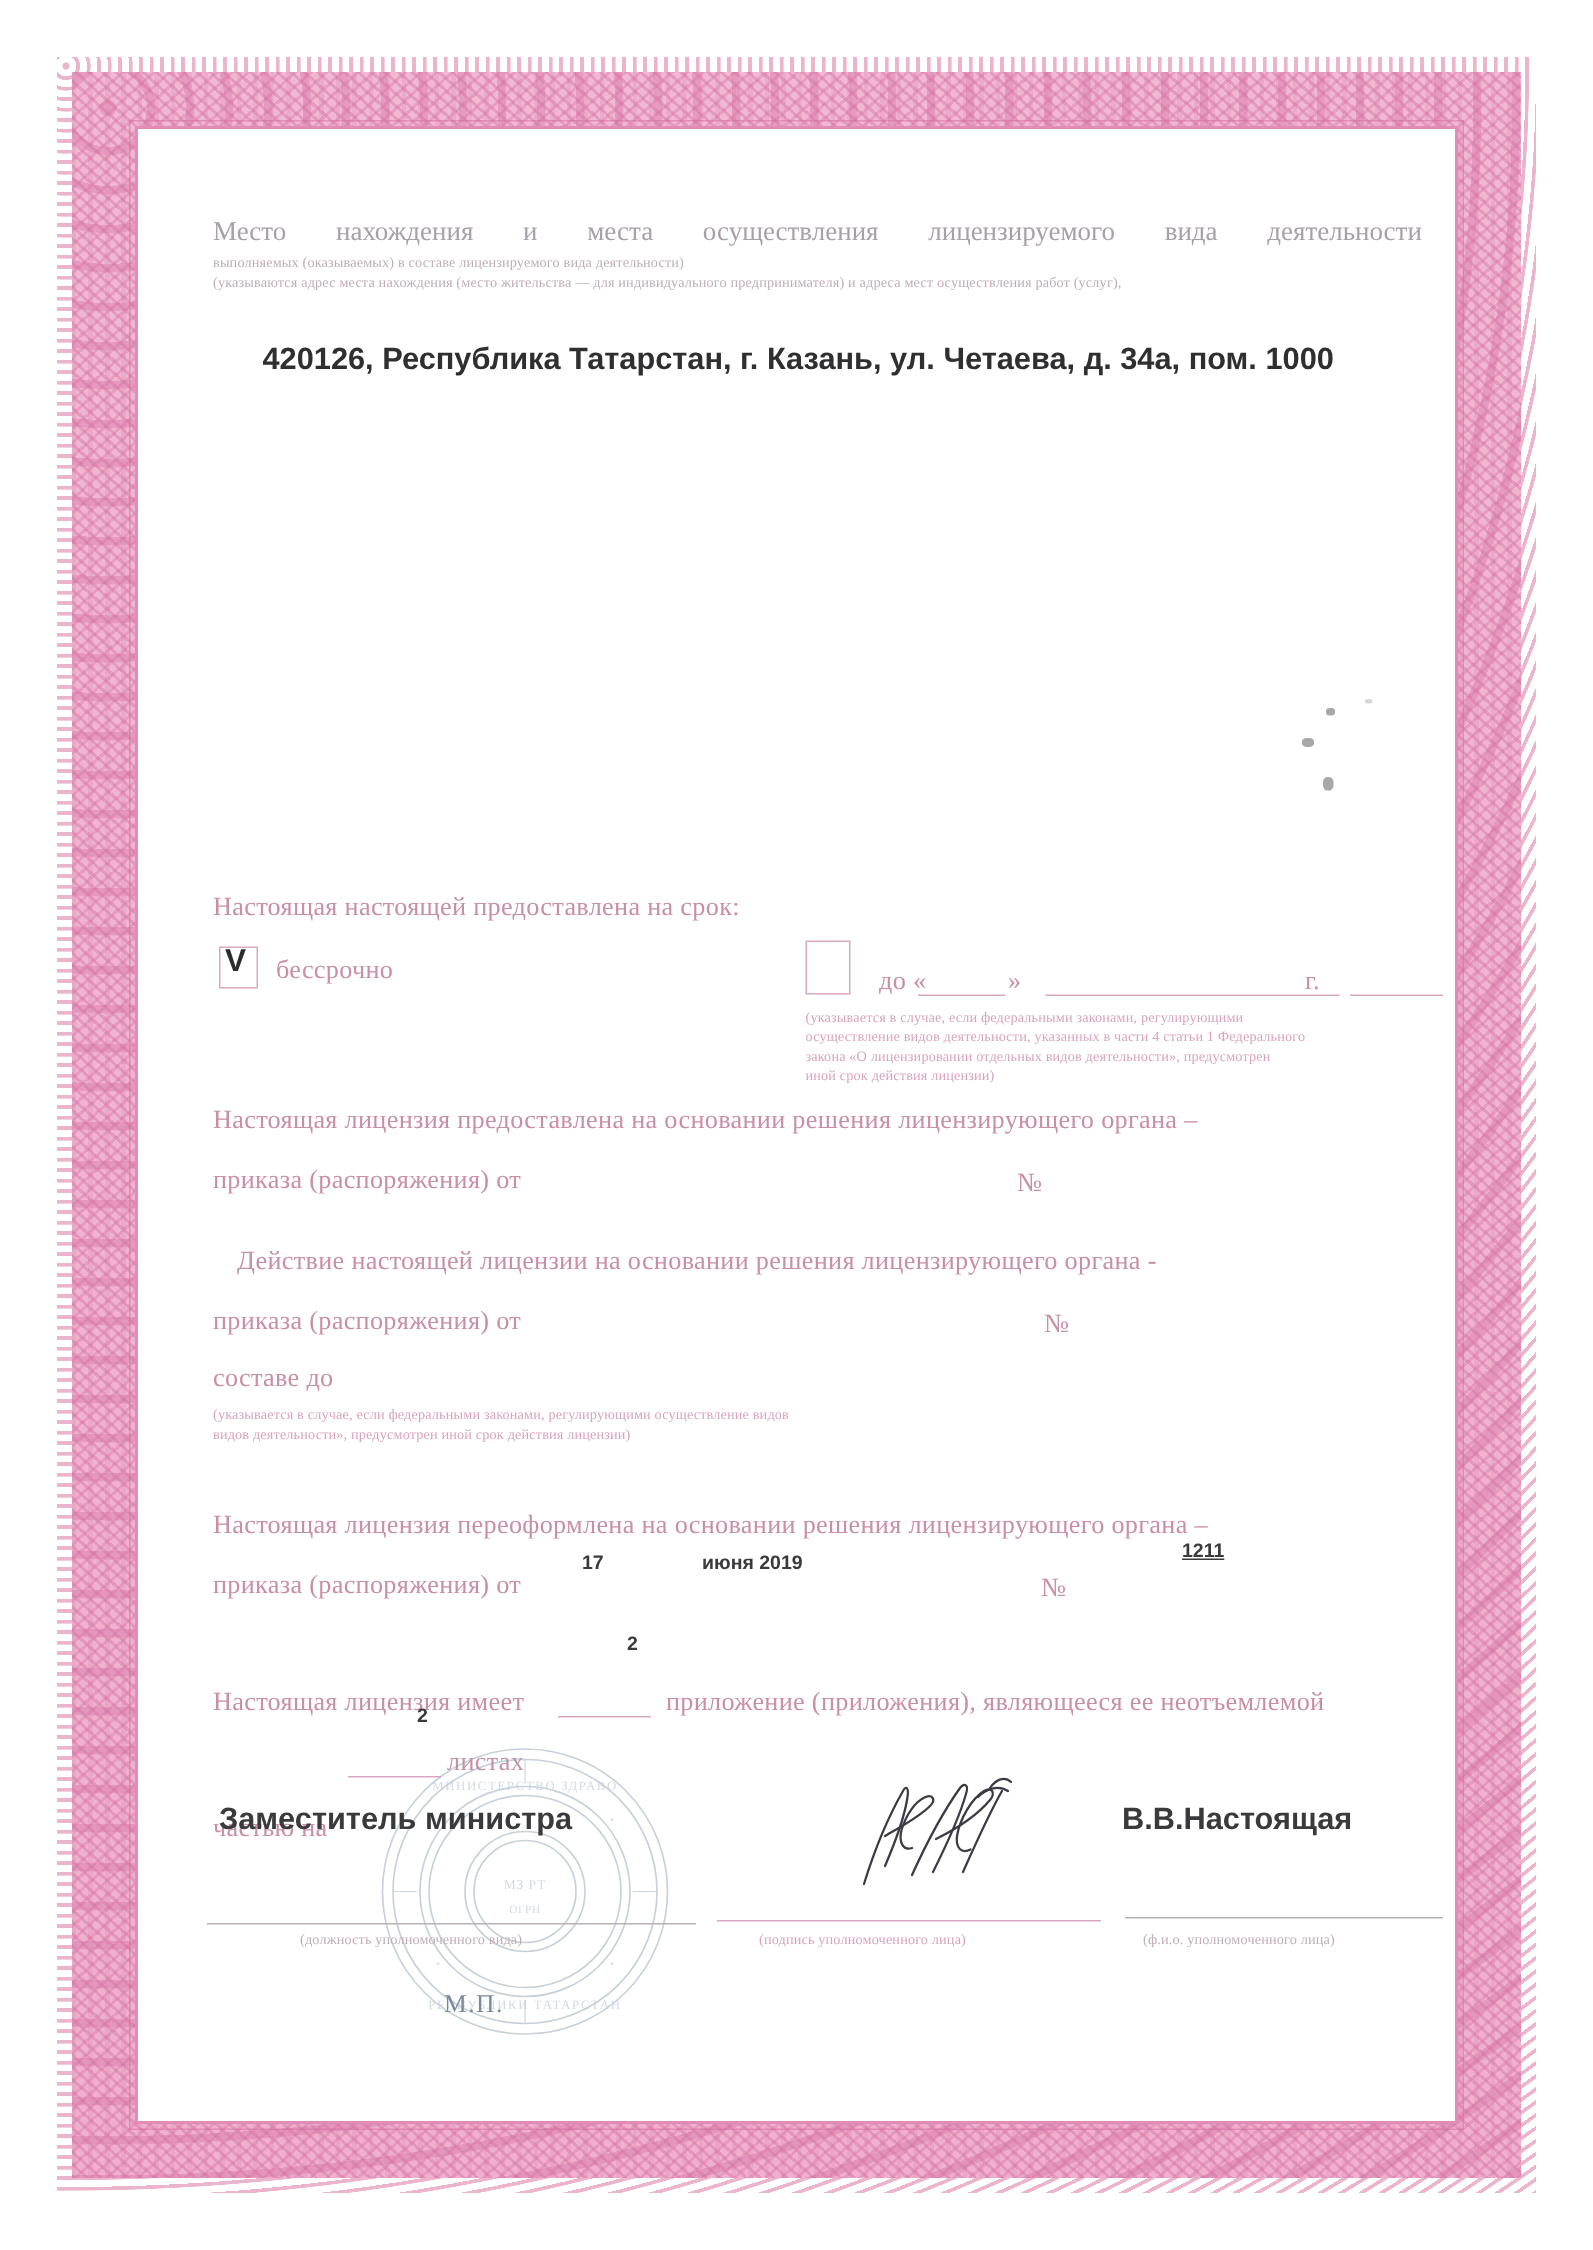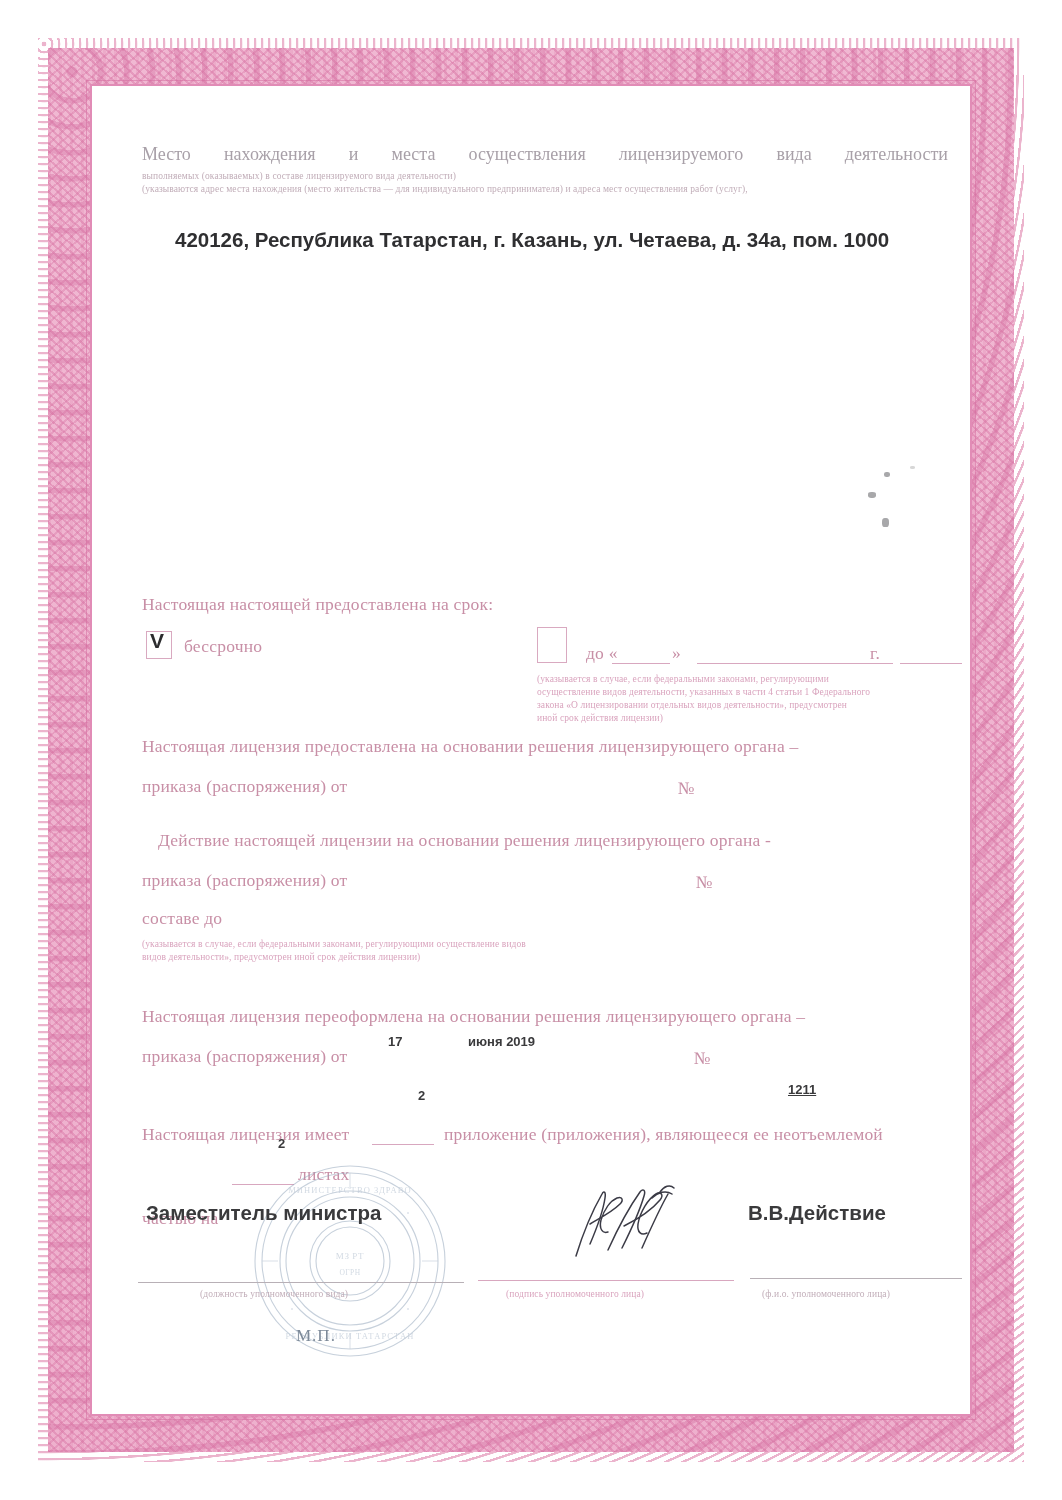--- a/index.html
+++ b/index.html
@@ -248,21 +248,21 @@
     <div class="abs tiny-note" style="left:42px; top:850px; width:660px;">
       <div>(указывается в случае, если федеральными законами, регулирующими осуществление видов</div>
       <div>видов деятельности», предусмотрен иной срок действия лицензии)</div>
     </div>
 
     <div class="abs serif-body" style="left:42px; top:918px;">Настоящая лицензия переоформлена на основании решения лицензирующего органа –</div>
     <div class="abs serif-body" style="left:42px; top:958px;">приказа (распоряжения)  от</div>
     <div class="abs filled" style="left:288px; top:946px;">17</div>
     <div class="abs filled" style="left:368px; top:946px;">июня 2019</div>
     <div class="abs serif-body" style="left:594px; top:960px;">№</div>
-    <div class="abs filled" style="left:688px; top:994px;text-decoration:underline;">1211</div>
+    <div class="abs filled" style="left:688px; top:938px;text-decoration:underline;">1211</div>
 
     <div class="abs filled" style="left:318px; top:1000px;">2</div>
     <div class="abs serif-body" style="left:42px; top:1036px;">Настоящая лицензия имеет</div>
     <div class="rule" style="left:272px; top:1056px; width:62px;"></div>
     <div class="abs serif-body" style="left:344px; top:1036px;">приложение (приложения), являющееся ее неотъемлемой</div>
 
     <div class="abs filled" style="left:178px; top:1048px;">2</div>
     <div class="abs serif-body" style="left:42px; top:1076px;margin-top:44px;">частью на</div>
     <div class="rule" style="left:132px; top:1096px; width:62px;"></div>
     <div class="abs serif-body" style="left:198px; top:1076px;">листах</div>
@@ -304,21 +304,21 @@
           <path d="M22 46 C32 40, 44 34, 52 26 C56 22, 54 18, 49 20 C42 23, 36 32, 33 42 C31 50, 34 56, 40 54"></path>
           <path d="M40 72 C50 50, 62 28, 72 14 C75 10, 78 12, 76 18 C72 32, 62 54, 54 70"></path>
           <path d="M56 48 C68 42, 82 34, 92 22 C96 17, 93 13, 88 16 C80 21, 72 34, 70 46 C69 54, 73 58, 79 55"></path>
           <path d="M74 70 C82 52, 92 30, 100 16"></path>
           <path d="M92 14 C96 8, 102 6, 106 10"></path>
           <path d="M84 20 C90 14, 98 12, 104 16"></path>
         </g>
       </svg>
     </div>
 
-    <div class="abs filled big" style="left:648px; top:1113px;">В.В.Действие</div>
+    <div class="abs filled big" style="left:648px; top:1113px;">В.В.Настоящая</div>
 
     <div class="rule grey" style="left:38px; top:1194px; width:326px;"></div>
     <div class="rule" style="left:378px; top:1192px; width:256px;"></div>
     <div class="rule grey" style="left:650px; top:1190px; width:212px;"></div>
 
     <div class="abs tiny-note grey" style="left:100px; top:1200px;">(должность уполномоченного вида)</div>
     <div class="abs tiny-note" style="left:406px; top:1200px;">(подпись уполномоченного лица)</div>
     <div class="abs tiny-note grey" style="left:662px; top:1200px;">(ф.и.о. уполномоченного лица)</div>
 
     <div class="mp" style="left:196px; top:1238px;">М.П.</div>

